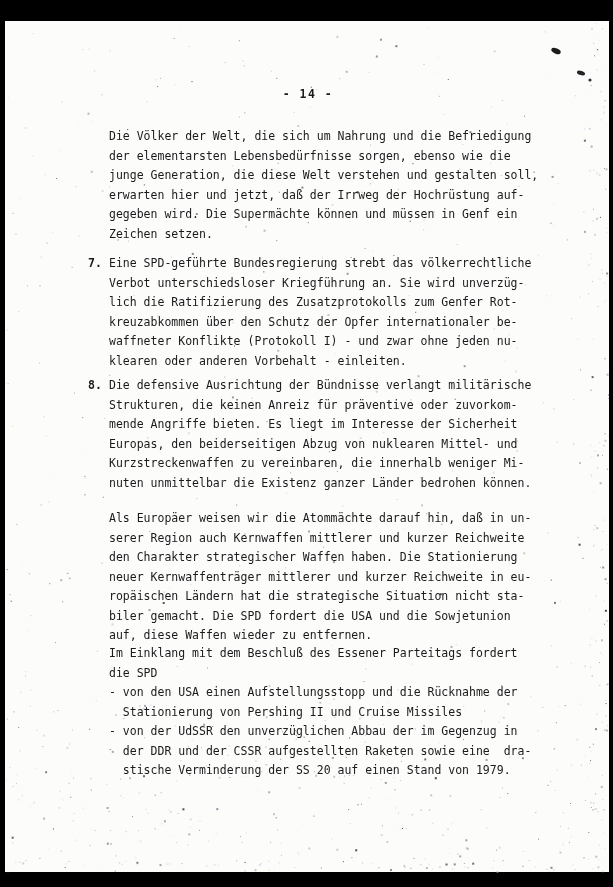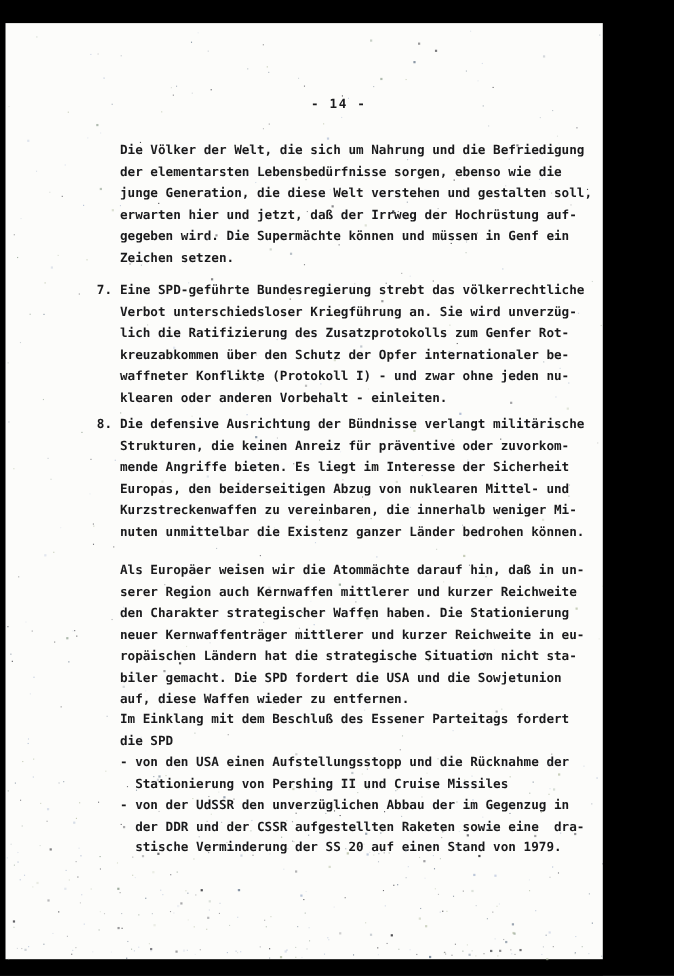--- a/index.html
+++ b/index.html
@@ -1,37 +1,37 @@
 <!DOCTYPE html>
 <html><head>
 <meta charset="utf-8">
 <style>
   html,body{margin:0;padding:0;background:#000;}
   .stage{
-    position:relative;width:548px;height:887px;background:#000;overflow:hidden;
+    position:relative;width:613px;height:887px;background:#000;overflow:hidden;
     font-family:"DejaVu Sans Mono","Liberation Mono",monospace;
   }
   .paper{
     position:absolute;left:5px;top:21px;width:604px;height:851px;
     background:#fcfcfa;
   }
   .textlayer{position:absolute;inset:0;color:#1a1a1c;}
   .pagenum{
     position:absolute;top:87px;left:88px;width:440px;text-align:center;
     font-size:11.5px;font-weight:bold;letter-spacing:1.5px;white-space:pre;
   }
   .block{position:absolute;left:88px;}
   .block .num{
     position:absolute;left:0;top:0;
     font-size:11.5px;line-height:19.5px;font-weight:bold;
   }
   .block pre{
     margin:0 0 0 21px;white-space:pre;
     font-family:"DejaVu Sans Mono","Liberation Mono",monospace;
-    font-size:11.5px;line-height:19.5px;font-weight:bold;
+    font-size:11.5px;line-height:19.5px;font-weight:normal;
   }
   .b0{top:127px}.b1{top:254px}.b2{top:376px}.b3{top:509px}.b4{top:644px}
   .noise{position:absolute;inset:0;pointer-events:none;}
 </style>
 </head>
 <body>
 
 <div class="stage">
   <div class="paper"></div>
 

